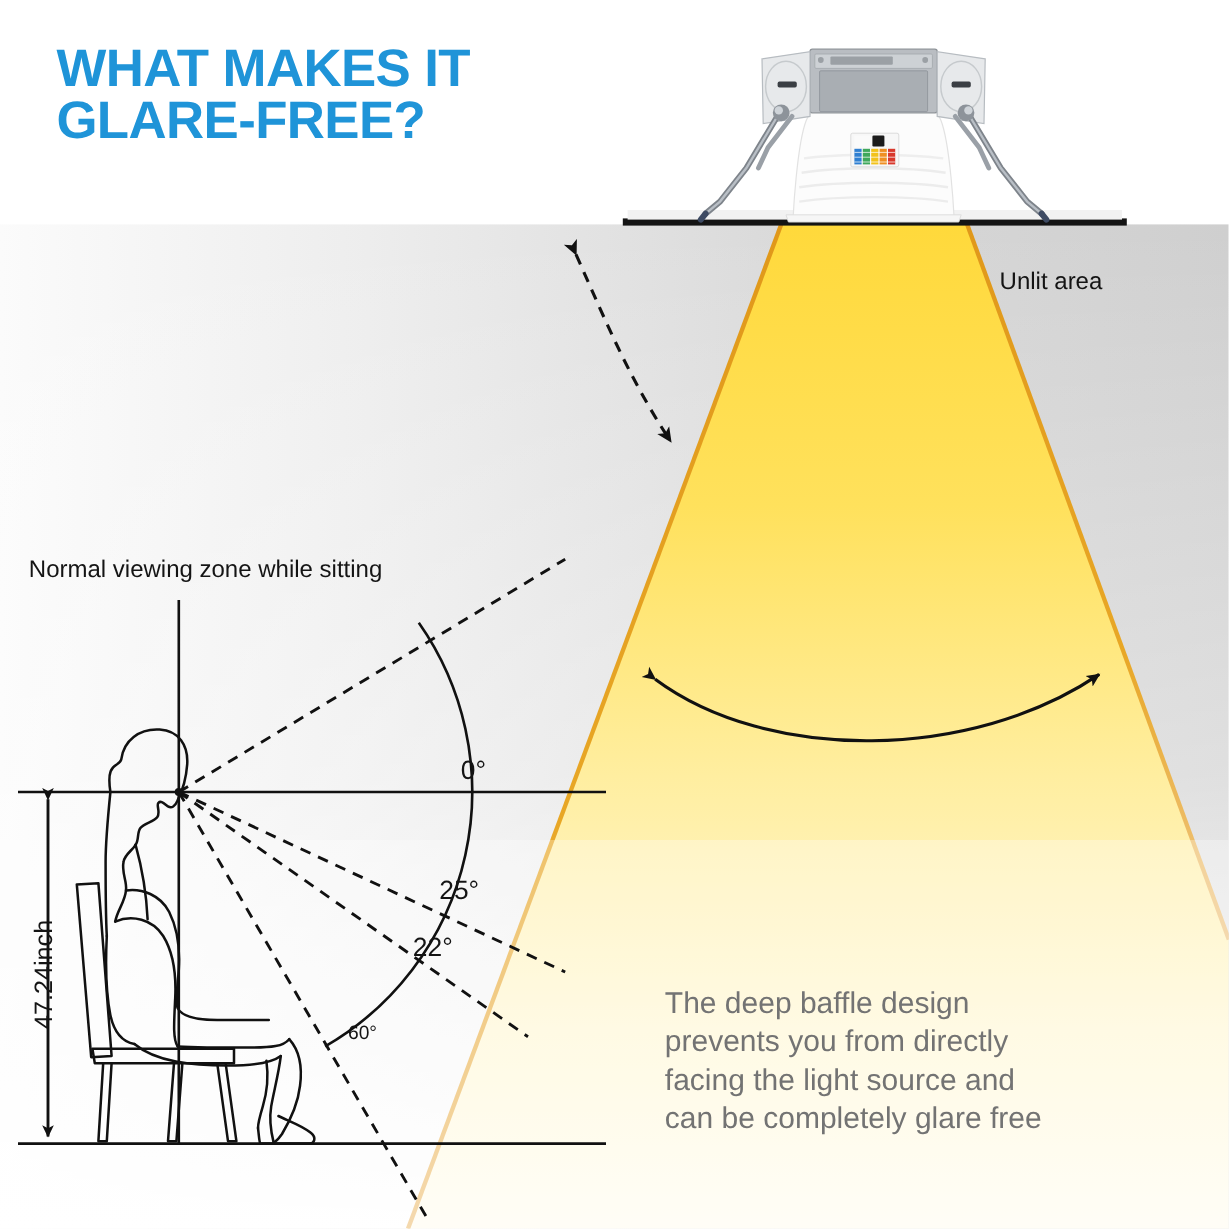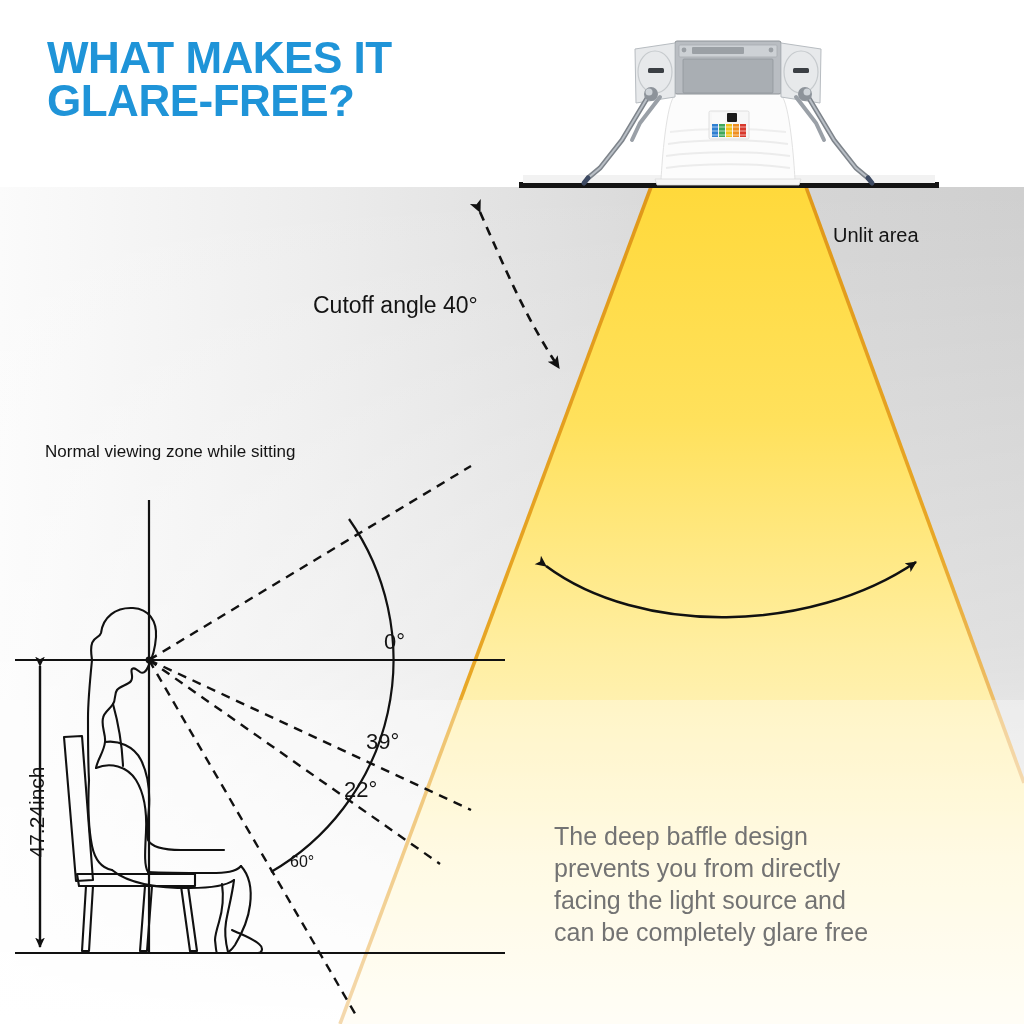--- a/index.html
+++ b/index.html
@@ -32,21 +32,21 @@
 
   .lbl {
     position: absolute;
     color: #141414;
     font-family: "Liberation Sans", sans-serif;
     white-space: nowrap;
   }
   .lbl-cutoff   { left: 313px; top: 292px; font-size: 23px; }
   .lbl-unlit    { left: 833px; top: 224px; font-size: 20px; }
   .lbl-beam     { left: 635px; top: 559px; font-size: 23px; }
-  .lbl-viewzone { left: 24px;  top: 442px; font-size: 17px; margin-left: 21px; }
+  .lbl-viewzone { left: 24px;  top: 464px; font-size: 20px; }
   .lbl-0   { left: 384px; top: 629px; font-size: 22px; }
   .lbl-25  { left: 366px; top: 729px; font-size: 22px; }
   .lbl-35  { left: 344px; top: 777px; font-size: 22px; }
   .lbl-60  { left: 290px; top: 853px; font-size: 16px; }
 
   .lbl-height {
     position: absolute;
     left: -23px; top: 800px;
     width: 120px;
     font-size: 21px;
@@ -259,26 +259,25 @@
         <path d="M145,886 L140,951 L147,951 L152,886"></path>
       </g>
 
       <circle cx="149" cy="660" r="3.4" fill="#111"></circle>
     </g>
   </svg>
 
   <div class="title">WHAT MAKES IT
 GLARE-FREE?</div>
 
-  <div class="lbl lbl-cutoff">Cutoff angle 40°</div>
   <div class="lbl lbl-unlit">Unlit area</div>
   <div class="lbl lbl-viewzone">Normal viewing zone while sitting</div>
 
   <div class="lbl lbl-0">0°</div>
-  <div class="lbl lbl-25">39°</div>
+  <div class="lbl lbl-25">25°</div>
   <div class="lbl lbl-35">22°</div>
   <div class="lbl lbl-60">60°</div>
 
   <div class="lbl-height">47.24inch</div>
 
   <div class="para">The deep baffle design
 prevents you from directly
 facing the light source and
 can be completely glare free</div>
 

